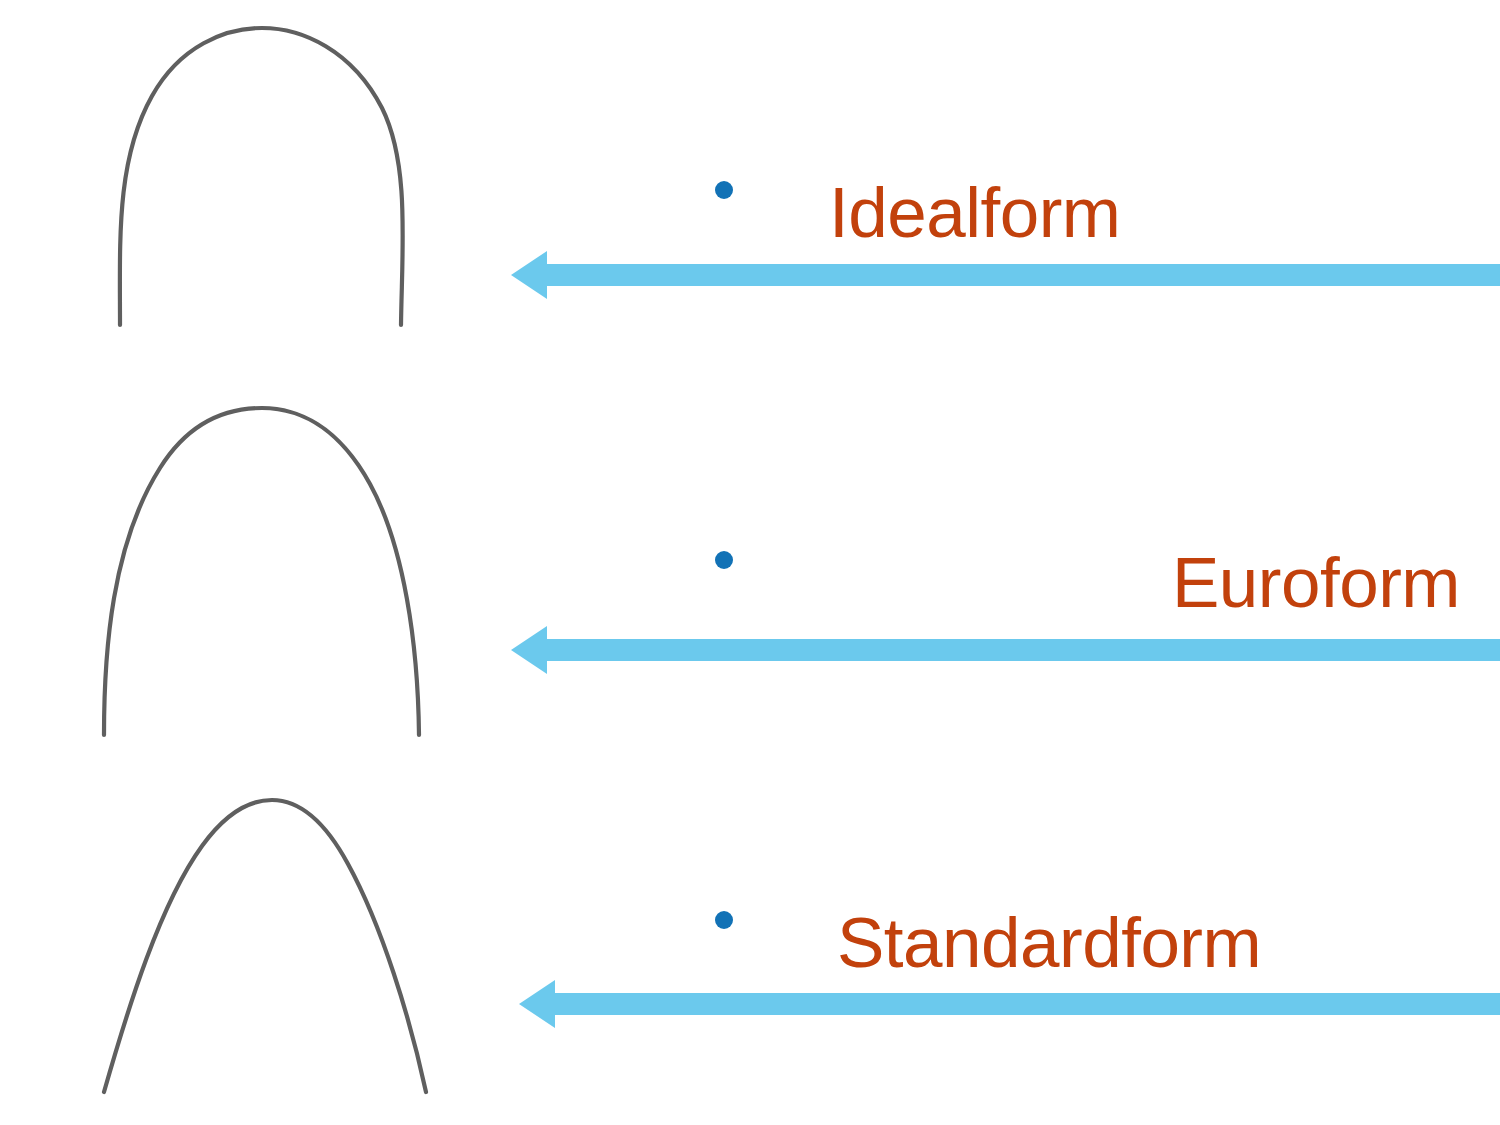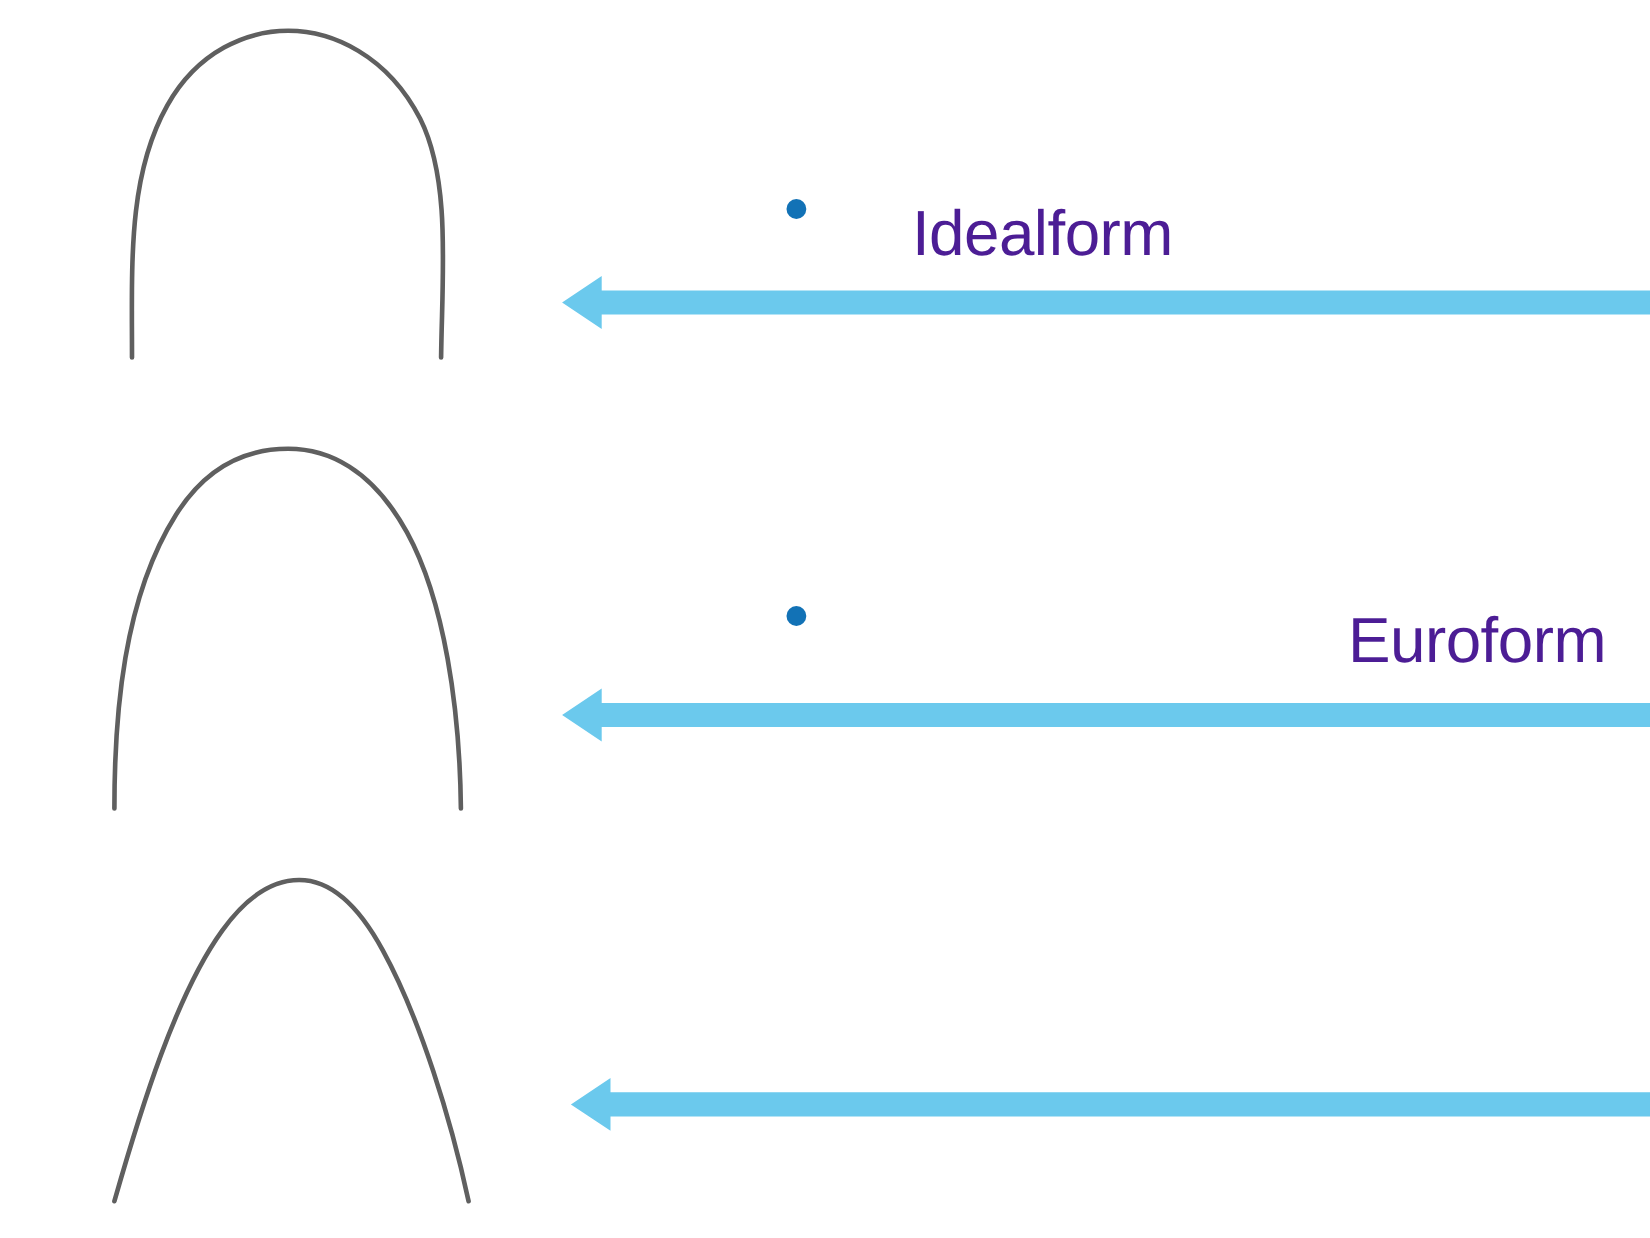--- a/index.html
+++ b/index.html
@@ -75,22 +75,22 @@
 
   .bullet-dot {
     flex: 0 0 auto;
     width: 18px;
     height: 18px;
     border-radius: 50%;
     background: #1272b6;
     margin-right: 0px;
   }
   .bullet-label {
-    color: #4c1d95;
-    font-size: 58px;
+    color: #c2410c;
+    font-size: 71px;
     line-height: 1;
     font-weight: 400;
     letter-spacing: -0.5px;
     white-space: nowrap;
     margin-top: 45px;
   }
   #bullet-row-idealform    .bullet-label { margin-left: 96px; }
   #bullet-row-euroform     .bullet-label { margin-left: 96px; }
   #bullet-row-standardform .bullet-label { margin-left: 104px; }
 </style>
@@ -150,14 +150,18 @@
                C 382 154, 410 246, 426 320"></path>
     </svg>
   </div>
 
   <div class="arrow-row" id="arrow-standardform">
     <svg viewBox="0 0 1000 70" preserveAspectRatio="none">
       <path d="M19 36 L55 12 L55 25 L1000 25 L1000 47 L55 47 L55 60 Z" fill="#6bc9ed"></path>
     </svg>
   </div>
 
+  <div class="bullet-row" id="bullet-row-standardform">
+    <span class="bullet-dot"></span>
+    <span class="bullet-label">Standardform</span>
+  </div>
 
 </div>
 
 </body></html>

